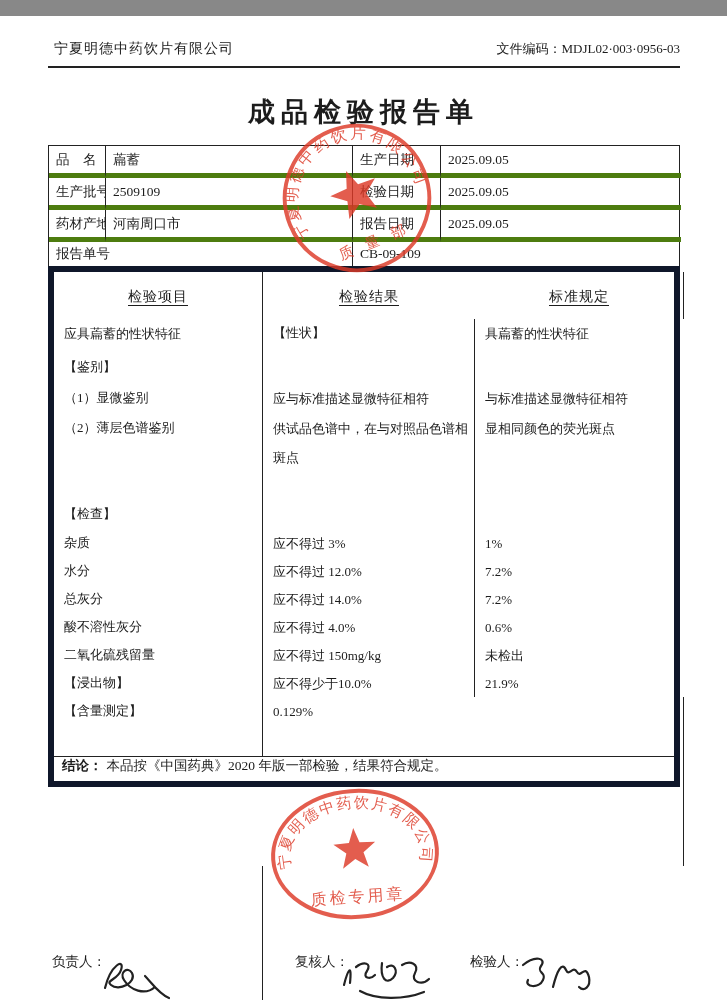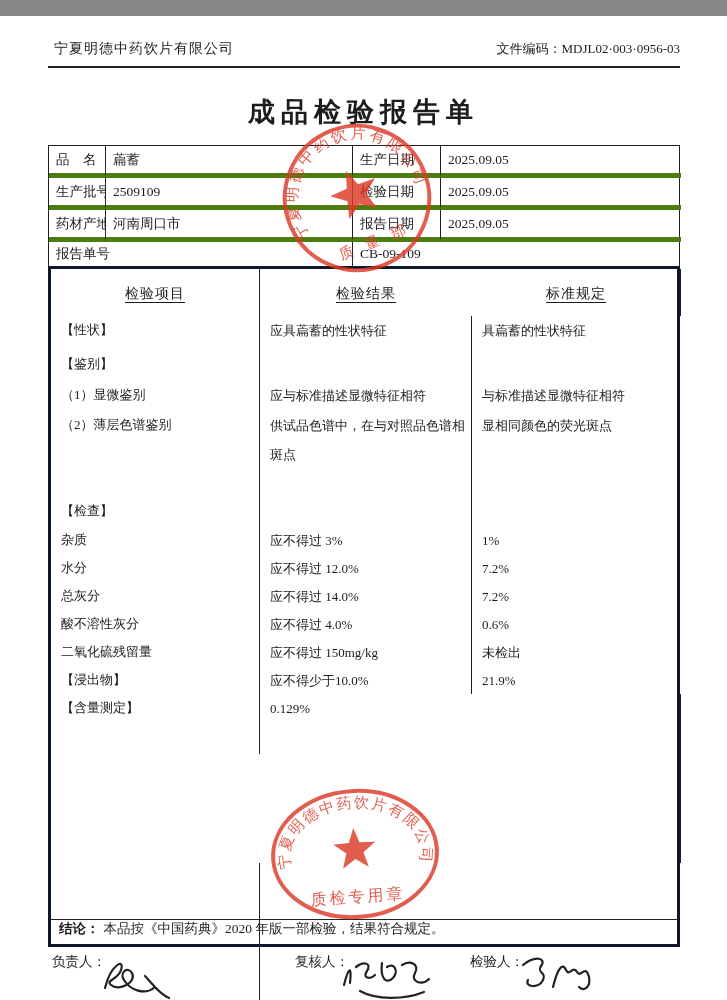--- a/index.html
+++ b/index.html
@@ -15,22 +15,22 @@
          font-size:27px;font-weight:bold;letter-spacing:6px;}
   
   .info-grid{position:absolute;left:48px;top:129px;width:632px;box-sizing:border-box;
              display:grid;grid-template-columns:57px 247px 88px 240px;
              grid-template-rows:32px 32px 32px 24px;border:1px solid #222;}
   .cell{box-sizing:border-box;display:flex;align-items:center;padding-left:7px;
         font-size:13.5px;white-space:pre;overflow:hidden;}
   .br{border-right:1px solid #222;}
   .bb{border-bottom:5px solid #4d7c0f;text-align:right;}
   
-  .main-table{position:absolute;left:48px;top:250px;width:632px;height:681px;
-              box-sizing:border-box;border:3px solid #0f172a;}
+  .main-table{position:absolute;left:48px;top:250px;width:632px;height:521px;
+              box-sizing:border-box;border:6px solid #0f172a;}
   .main-body{display:grid;grid-template-columns:209px 212px 209px;}
   .mcell{box-sizing:border-box;padding-left:10px;font-size:13px;line-height:28px;overflow:hidden;}
   .mcell .ln{line-height:29px;}
   .mhead{box-sizing:border-box;height:47px;display:flex;align-items:center;justify-content:center;
          font-size:14px;padding-top:2px;}
   .mhead span{text-decoration:underline;text-underline-offset:4px;letter-spacing:1px;}
   .conclusion-row{position:absolute;left:0;bottom:0;width:100%;height:25px;box-sizing:border-box;
                   border-top:1px solid #222;display:flex;align-items:flex-start;padding-left:8px;font-size:13.5px;}
   .conclusion-row b{margin-right:4px;}
   
@@ -75,24 +75,24 @@
     <div class="main-body" id="main-body">
       <div class="mhead br">
           <span>检验项目</span>
         </div>
       <div class="mhead">
           <span>检验结果</span>
         </div>
       <div class="mhead br">
           <span>标准规定</span>
         </div>
-    <div class="mcell br" style="height:34px">【性状】</div>
-        <div class="mcell br" style="height:34px">
+    <div class="mcell br" style="height:34px">
           <div class="ln">应具萹蓄的性状特征</div>
         </div>
+        <div class="mcell br" style="height:34px">【性状】</div>
         <div class="mcell" style="height:34px">
           <div class="ln">具萹蓄的性状特征</div>
         </div>
         <div class="mcell br" style="height:31px">【鉴别】</div>
         <div class="mcell br" style="height:31px"></div>
         <div class="mcell" style="height:31px"></div>
         <div class="mcell br" style="height:30px">（1）显微鉴别</div>
         <div class="mcell br" style="height:30px">
           <div class="ln">应与标准描述显微特征相符</div>
         </div>

